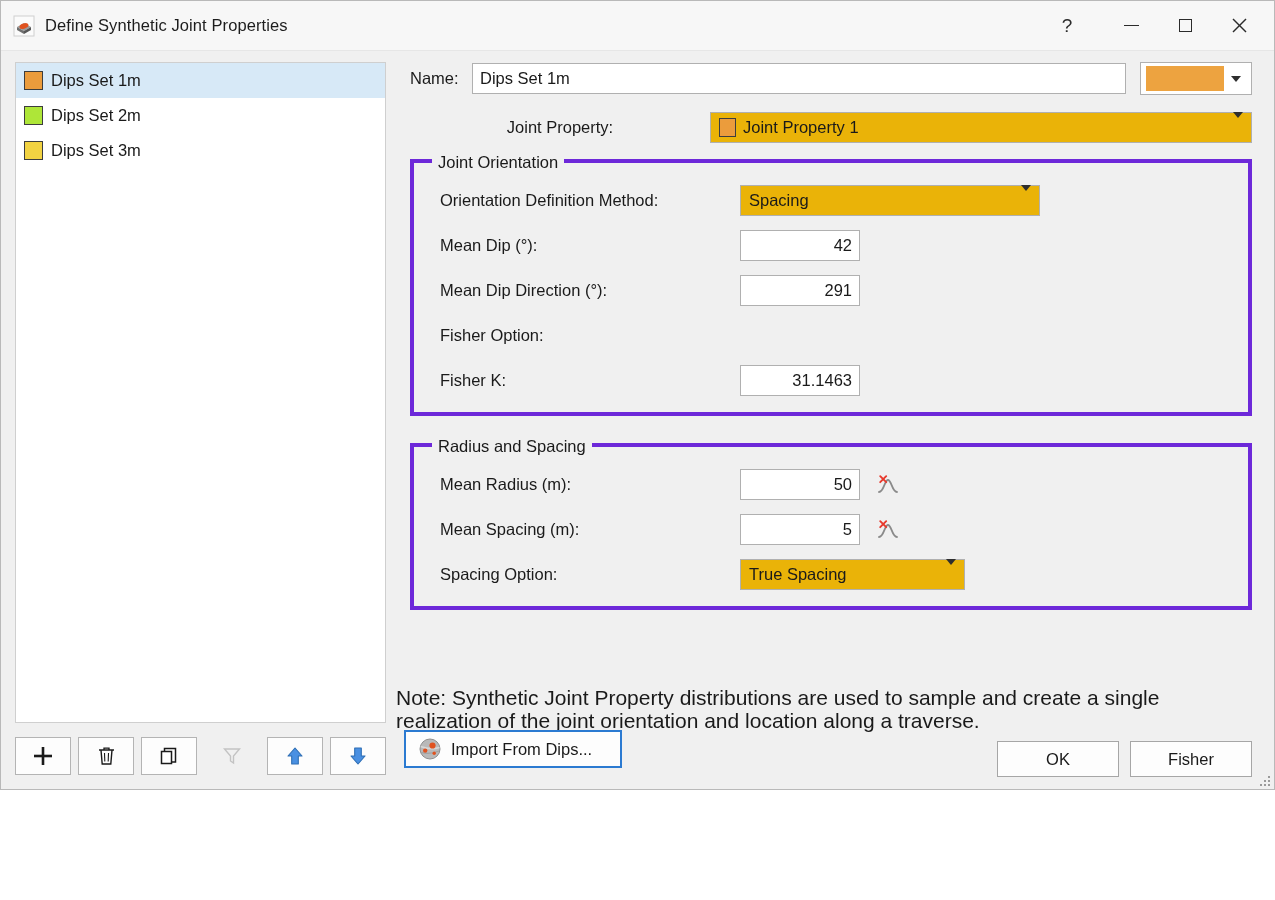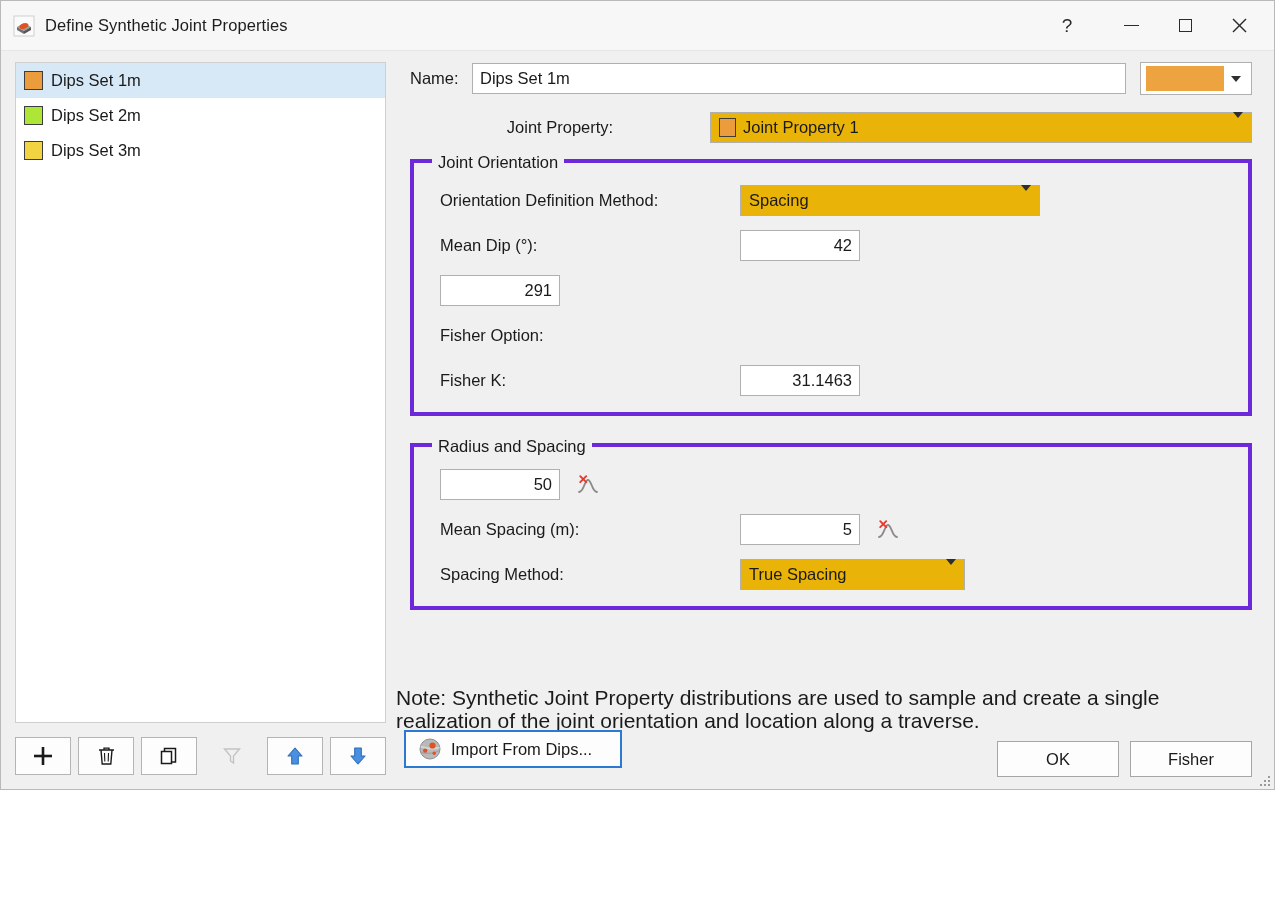--- a/index.html
+++ b/index.html
@@ -415,37 +415,39 @@
             <span class="caret-wrap"><span class="caret"></span></span>
           </div>
         </div>
 
         <div class="frow">
           <span class="lbl">Mean Dip (°):</span>
           <div class="txt-input num-input">42</div>
         </div>
 
         <div class="frow">
+          <span class="lbl">Mean Dip Direction (°):</span>
           <div class="txt-input num-input">291</div>
         </div>
 
         <div class="frow">
           <span class="lbl">Fisher Option:</span>
         </div>
 
         <div class="frow">
           <span class="lbl">Fisher K:</span>
           <div class="txt-input num-input">31.1463</div>
         </div>
       </div>
 
       <div class="group g2">
         <span class="group-title">Radius and Spacing</span>
 
         <div class="frow">
+          <span class="lbl">Mean Radius (m):</span>
           <div class="txt-input num-input">50</div>
           <span class="dist-icon">
             <svg width="24" height="24" viewBox="0 0 24 24">
               <path d="M3 19 C8 19 8.5 7 12 7 C15.5 7 16 19 21 19" fill="none" stroke="#8a8a8a" stroke-width="1.8" stroke-linecap="round"></path>
               <line x1="4.2" y1="3.2" x2="10.2" y2="9.2" stroke="#e8392c" stroke-width="1.9" stroke-linecap="round"></line>
               <line x1="10.2" y1="3.2" x2="4.2" y2="9.2" stroke="#e8392c" stroke-width="1.9" stroke-linecap="round"></line>
             </svg>
           </span>
         </div>
 
@@ -455,21 +457,21 @@
           <span class="dist-icon">
             <svg width="24" height="24" viewBox="0 0 24 24">
               <path d="M3 19 C8 19 8.5 7 12 7 C15.5 7 16 19 21 19" fill="none" stroke="#8a8a8a" stroke-width="1.8" stroke-linecap="round"></path>
               <line x1="4.2" y1="3.2" x2="10.2" y2="9.2" stroke="#e8392c" stroke-width="1.9" stroke-linecap="round"></line>
               <line x1="10.2" y1="3.2" x2="4.2" y2="9.2" stroke="#e8392c" stroke-width="1.9" stroke-linecap="round"></line>
             </svg>
           </span>
         </div>
 
         <div class="frow">
-          <span class="lbl">Spacing Method:</span>
+          <span class="lbl">Spacing Option:</span>
           <div class="combo spacing-combo">
             <span>True Spacing</span>
             <span class="caret-wrap"><span class="caret"></span></span>
           </div>
         </div>
       </div>
 
       <div class="note">Note: Synthetic Joint Property distributions are used to sample and create a single realization of the joint orientation and location along a traverse.</div>
 
       <div class="bottom-right">

